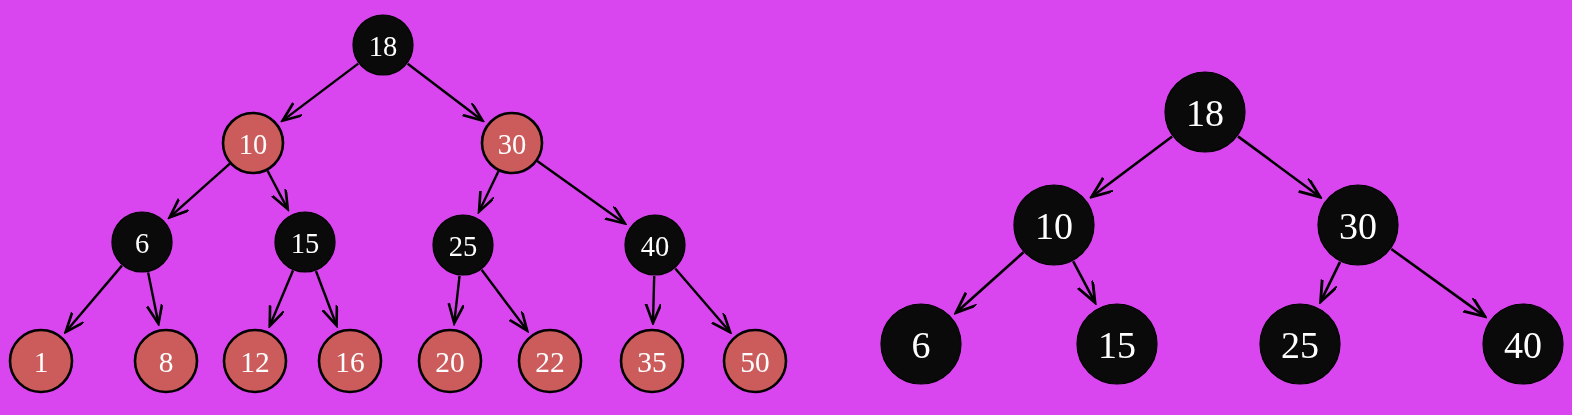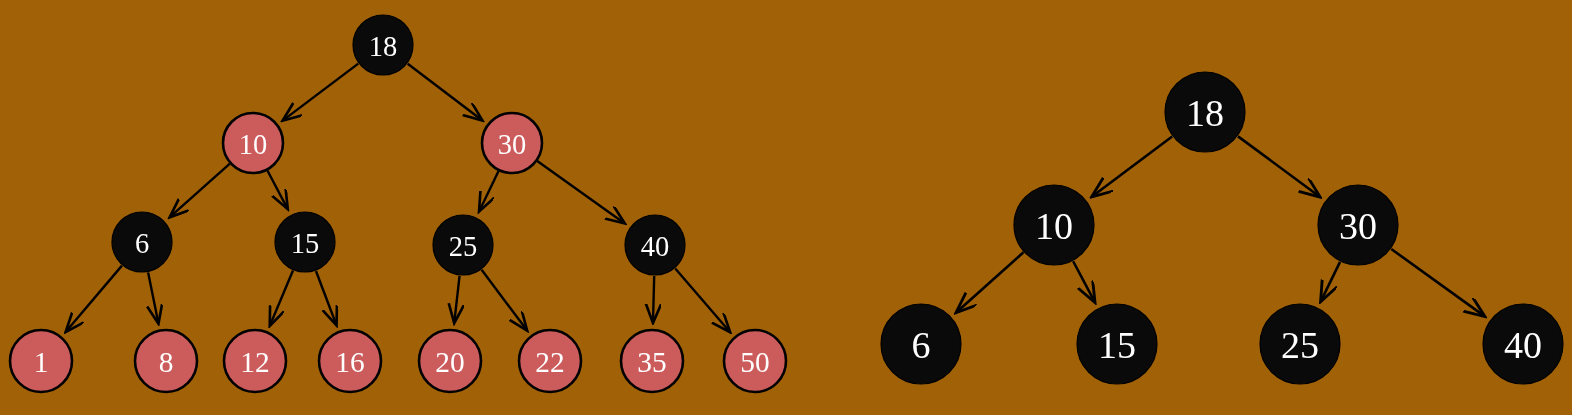--- a/index.html
+++ b/index.html
@@ -7,21 +7,21 @@
     padding: 0;
     background: #ffffff;
   }
   body {
     font-family: "Liberation Serif", "DejaVu Serif", serif;
   }
   #canvas {
     position: relative;
     width: 1572px;
     height: 415px;
-    background: #a16207;
+    background: #d946ef;
     overflow: hidden;
   }
   #diagram-svg {
     position: absolute;
     left: 0;
     top: 0;
     width: 1572px;
     height: 415px;
   }
   .node-circle {

